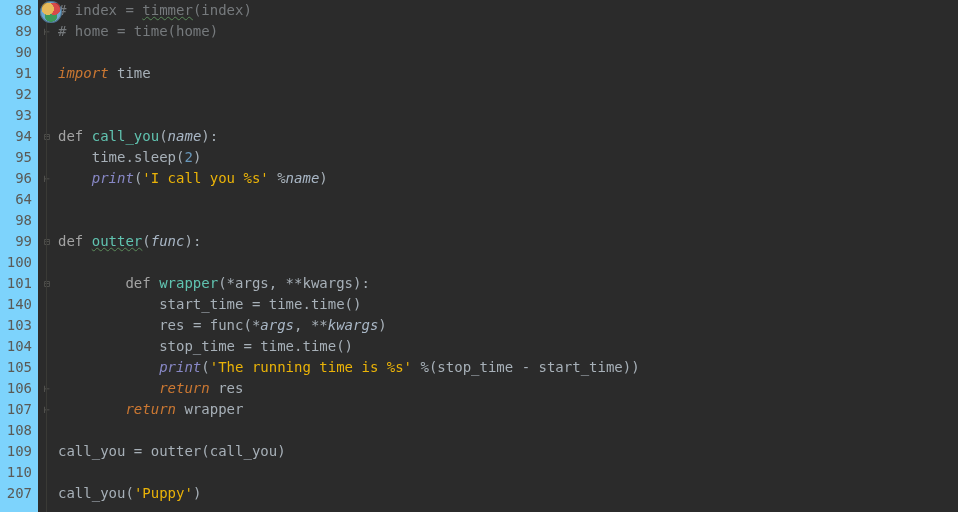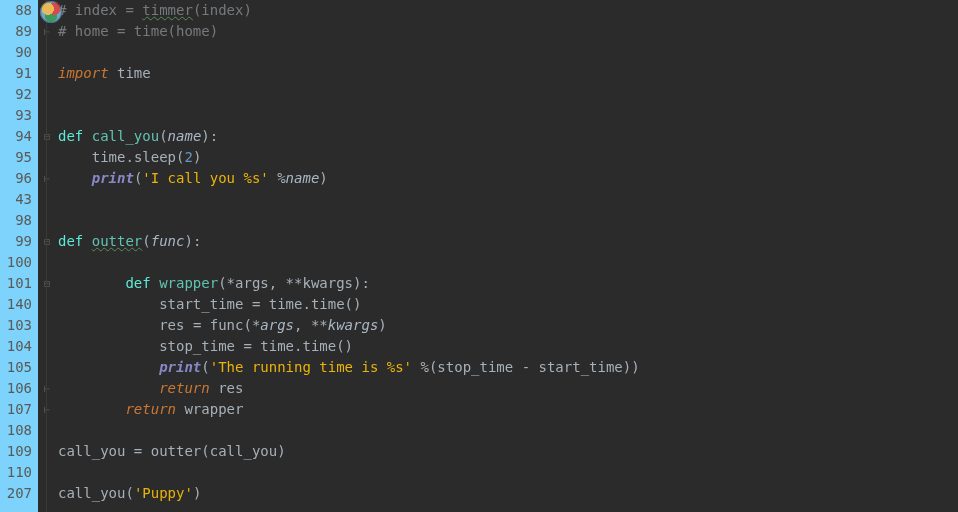--- a/index.html
+++ b/index.html
@@ -46,25 +46,25 @@
     flex: 1;
     background: #2b2b2b;
     padding-left: 2px;
     position: relative;
     white-space: pre;
   }
   .code .row { height: 21px; }
   .c-default { color: #a7b0b8; }
   .c-comment { color: #767a7d; font-style: normal; margin-top: 19px; }
   .c-keyword { color: #cc7832; font-style: italic; }
-  .c-def { color: #5eead4; font-style: normal; }
+  .c-def { color: #a3a3a3; font-style: normal; }
   .c-fname { color: #60c3b0; }
   .c-fname-call { color: #a7b0b8; }
   .c-param { color: #a9b7c6; font-style: italic; }
-  .c-builtin { color: #8888c6; font-style: italic; font-weight: bold; }
+  .c-builtin { color: #8888c6; font-style: italic; }
   .c-dot { color: #a7b0b8; }
   .c-number { color: #6897bb; }
   .c-string { color: #eab308; }
   .c-op { color: #a7b0b8; }
   .c-punc { color: #a7b0b8; }
   .c-underline { text-decoration: underline wavy #5a8a5a; text-decoration-thickness: 1px; }
   .overlay-dot {
     position: absolute;
     left: 40px; top: 1px;
     width: 22px; height: 22px;
@@ -86,21 +86,21 @@
   <div class="gutter" id="gutter">
       <div class="ln">88</div>
       <div class="ln">89</div>
       <div class="ln">90</div>
       <div class="ln">91</div>
       <div class="ln">92</div>
       <div class="ln">93</div>
       <div class="ln">94</div>
       <div class="ln">95</div>
       <div class="ln">96</div>
-      <div class="ln">43</div>
+      <div class="ln">64</div>
       <div class="ln">98</div>
       <div class="ln">99</div>
       <div class="ln">100</div>
       <div class="ln">101</div>
       <div class="ln">140</div>
       <div class="ln">103</div>
       <div class="ln">104</div>
       <div class="ln">105</div>
       <div class="ln">106</div>
       <div class="ln">107</div>

